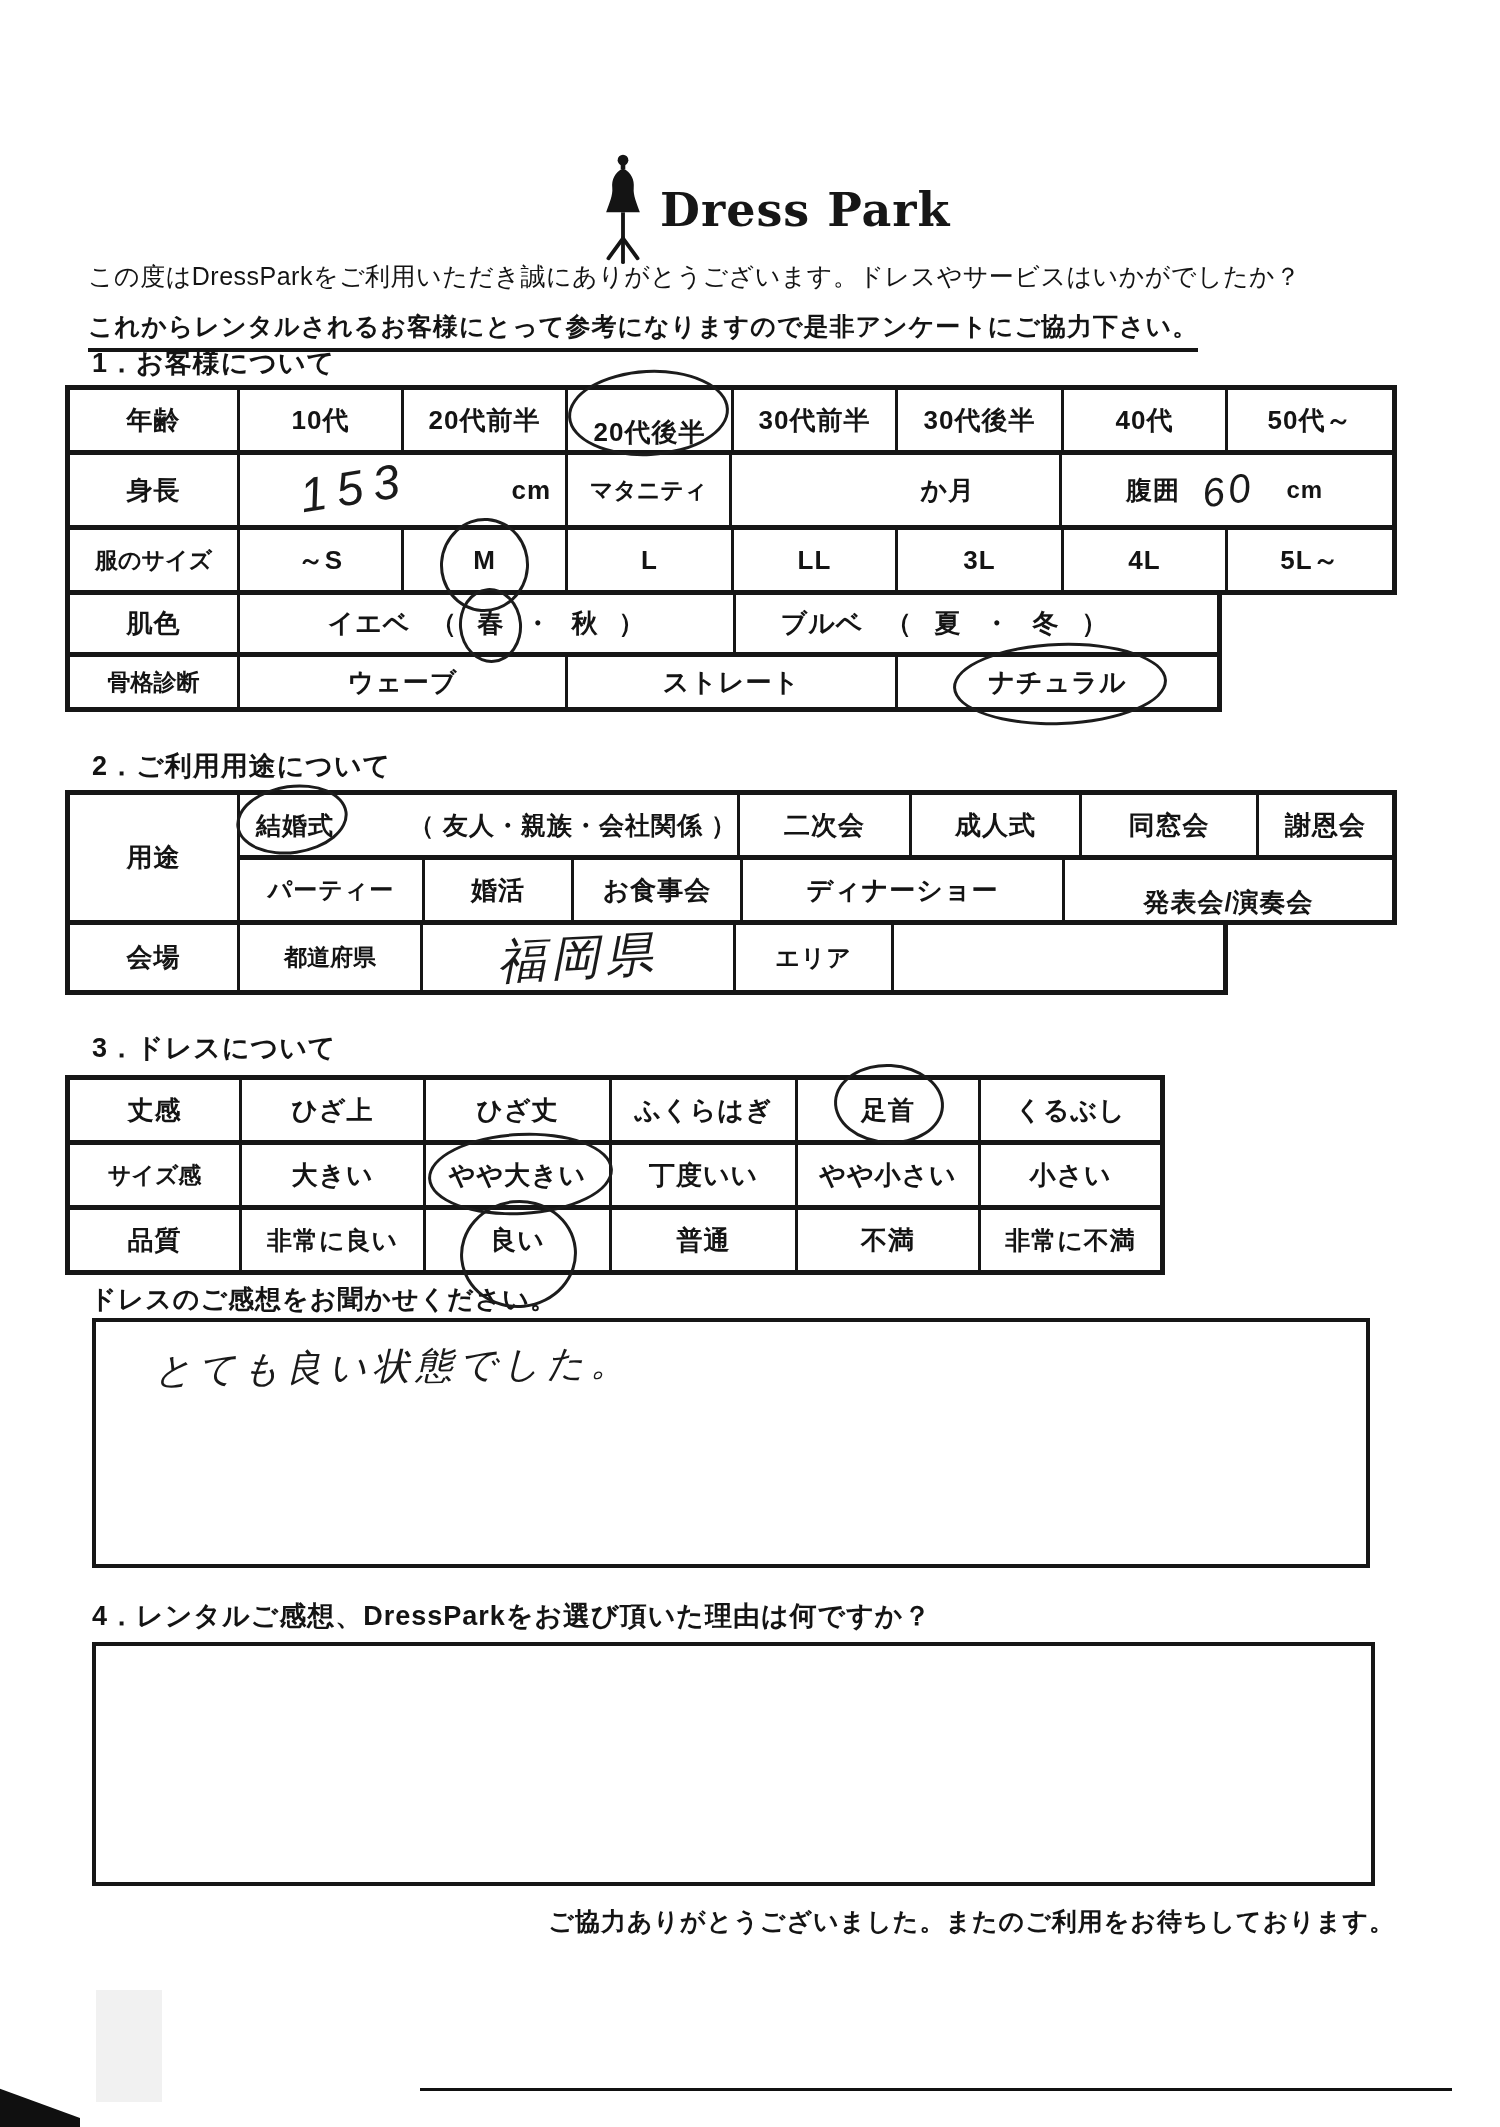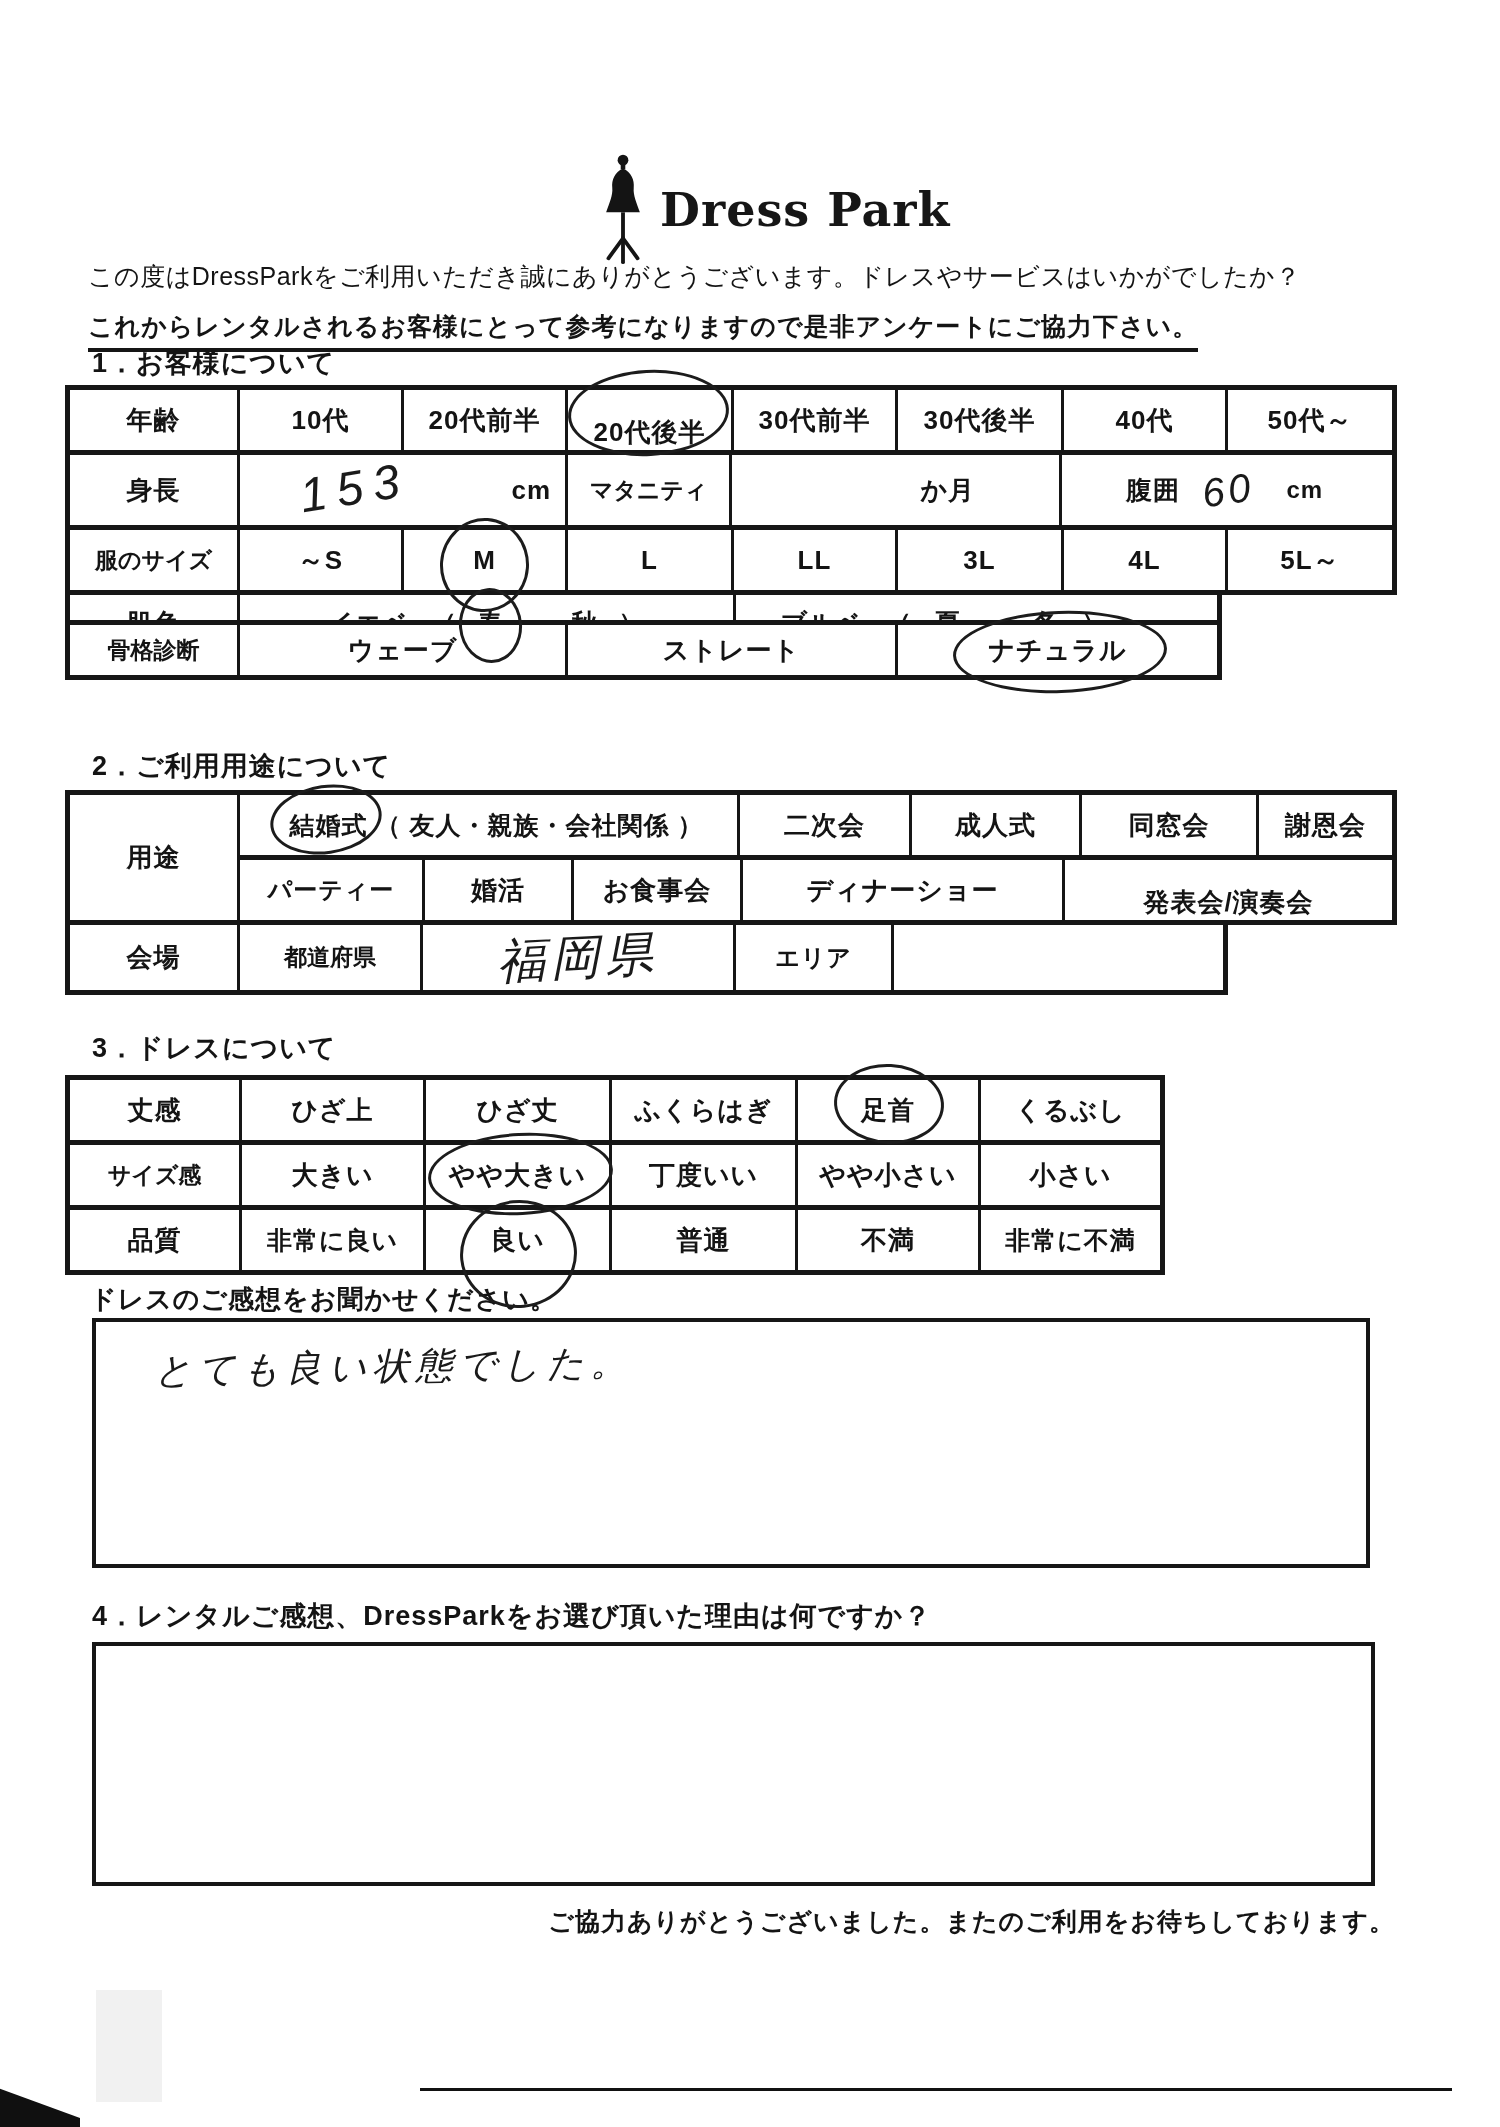--- a/index.html
+++ b/index.html
@@ -125,37 +125,37 @@
   <div class="c no-r" style="width:417px;gap:22px;border-radius:6px;">
     <span>ブルベ</span>
     <span>（</span>
     <span>夏</span>
     <span>・</span>
     <span>冬</span>
     <span>）</span>
   </div>
 </div>
 
-<div class="trow" style="left:65px;top:620px;width:1157px;height:60px;">
+<div class="trow" style="left:65px;top:652px;width:1157px;height:60px;">
   <div class="c sm" style="width:170px;">骨格診断</div>
   <div class="c" style="width:328px;">ウェーブ</div>
   <div class="c" style="width:330px;">ストレート</div>
   <div class="c no-r" style="width:319px;">
     <span>ナチュラル</span>
     <span class="hand-circle" style="left:55px;right:50px;top:-14px;bottom:-18px;transform:rotate(-2deg);"></span>
   </div>
 </div>
 
 <div class="sec-title" style="left:92px;top:748px;">2．ご利用用途について</div>
 
 <div class="tblock" style="left:65px;top:790px;width:1332px;height:135px;">
   <div class="c" style="width:170px;flex:none;">用途</div>
   <div class="rcol">
     <div class="rrow topline">
-      <div class="c" style="width:500px;justify-content:center;padding-left:16px;gap:8px;font-size:25px;">
+      <div class="c" style="width:500px;justify-content:space-between;padding-left:16px;gap:8px;font-size:25px;">
         <span class="circwrap">
           <span>結婚式</span>
           <span class="hand-circle" style="left:-20px;right:-14px;top:-24px;bottom:-12px;transform:rotate(-8deg);"></span>
         </span>
         <span>（ 友人・親族・会社関係 ）</span>
       </div>
       <div class="c" style="width:172px;">二次会</div>
       <div class="c" style="width:170px;">成人式</div>
       <div class="c" style="width:177px;">同窓会</div>
       <div class="c no-r" style="flex:1;">謝恩会</div>

